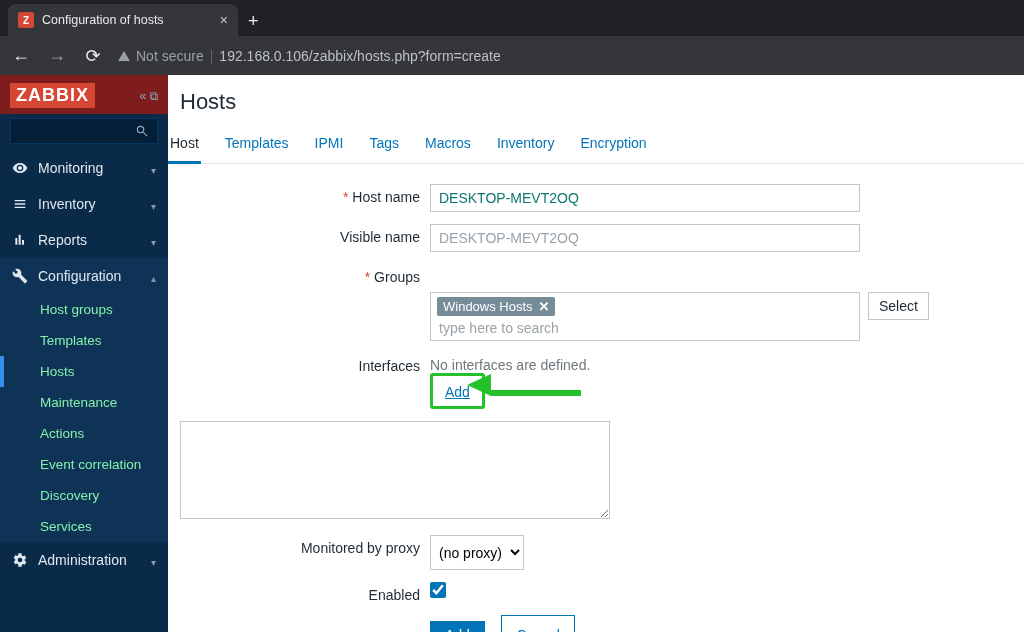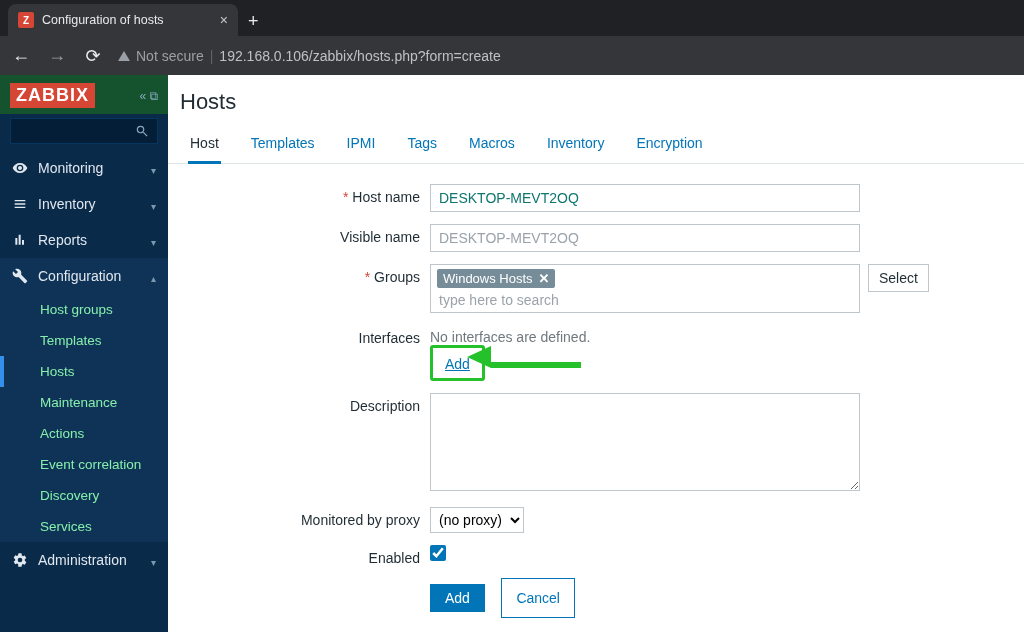--- a/index.html
+++ b/index.html
@@ -15,63 +15,63 @@
   .nav-btn { width: 22px; height: 22px; color: #9aa0a6; display: flex; align-items: center; justify-content: center; font-size: 18px; cursor: pointer; }
   .nav-btn.active { color: #e8eaed; }
   .url-zone { flex: 1; display: flex; align-items: center; color: #9aa0a6; font-size: 14px; gap: 6px; }
   .url-zone .lock-warn { display: inline-flex; align-items: center; gap: 6px; }
   .url-zone .pipe { color: #5f6368; }
   .url-path { color: #bdc1c6; }
   .warn-icon { width: 0; height: 0; border-left: 6px solid transparent; border-right: 6px solid transparent; border-bottom: 10px solid #9aa0a6; display:inline-block; border-radius:1px; }
   
   .app { display: flex; height: calc(632px - 75px); }
   .sidebar { width: 168px; background: #0a2a4a; color: #fff; display: flex; flex-direction: column; font-size: 14px; }
-  .side-head { display: flex; align-items: center; gap: 8px; padding: 8px 10px 6px 10px; background: #14532d; }
+  .side-head { display: flex; align-items: center; gap: 8px; padding: 8px 10px 6px 10px; background: #7f1d1d; }
   .logo { background: #d64635; color: #fff; font-weight: bold; font-family: Arial; letter-spacing: 1px; padding: 2px 6px; font-size: 18px; }
   .collapse-icon { color: #8aa8c2; font-size: 12px; margin-left: auto; display:flex; gap:2px; }
   .side-search { margin: 4px 10px 6px 10px; background: #041e37; height: 26px; display: flex; align-items: center; justify-content: flex-end; padding: 0 8px; border:1px solid #06365f; }
   .side-search svg { width: 14px; height: 14px; fill: #8aa8c2; }
   .side-item { display: flex; align-items: flex-end; gap: 10px; padding: 10px 12px; color: #e0e7ee; cursor: pointer; background: #0a2a4a; font-size: 14px; }
   .side-item.top { font-weight: 400; }
   .side-item .chev { margin-left: auto; color: #7d97af; font-size: 10px; }
   .side-icon { width: 16px; height: 16px; display: flex; align-items: center; justify-content: center; }
   .side-icon svg { width: 16px; height: 16px; fill: #e0e7ee; }
   .sub-list { background: #0e3356; }
   .sub-item { padding: 8px 12px 8px 40px; color: #86efac; cursor: pointer; font-size: 13.5px; display:flex; align-items:center; }
   .sub-item.active { background: #0e3356; border-left: 4px solid #3490eb; padding-left: 36px; }
   
   .main { flex: 1; background: #fff; overflow: auto; }
   .page-header { padding: 14px 12px 10px 12px; }
   .page-title { font-size: 22px; color: #1f2c33; font-weight: 400; }
-  .tabs { border-bottom: 1px solid #dfe4e7; display: flex; gap: 28px; padding: 0 20px; font-size: 14px; }
+  .tabs { border-bottom: 1px solid #dfe4e7; display: flex; gap: 22px; padding: 0 0; font-size: 14px; }
   .tabx { padding: 10px 2px; color: #0275b8; cursor: pointer; }
   .tabx.active { color: #1f2c33; border-bottom: 3px solid #0275b8; margin-bottom: -1px; }
   
   .form-area { padding: 20px 12px; }
   .form-row { display: flex; align-items: flex-start; margin-bottom: 12px; }
   .lbl { width: 250px; text-align: right; padding-right: 10px; color: #1f2c33; font-size: 14px; padding-top: 5px; }
   .lbl .req { color: #d64635; }
   .ctl { flex: 1; }
   .tinput { width: 430px; height: 28px; border: 1px solid #c0c7cc; padding: 3px 8px; font-size: 14px; color: #0f766e; background: #fff; }
   .tinput::placeholder { color: #9aa3a9; }
   .group-box { width: 430px; border: 1px solid #c0c7cc; padding: 4px 6px 2px 6px; min-height: 46px; }
   .tag-chip { display: inline-flex; align-items:center; gap:6px; background: #768d99; color:#fff; font-size:13px; padding: 2px 6px; border-radius: 2px; }
   .tag-chip .x { cursor: pointer; font-weight:bold; }
   .group-search { border: none; outline: none; width: 420px; font-size: 14px; padding: 4px 0 2px 2px; color:#a16207; }
   .group-search::placeholder { color: #9aa3a9; }
   .select-btn { height: 28px; border: 1px solid #c0c7cc; background: #fff; padding: 0 10px; font-size: 14px; color: #1f2c33; margin-left: 8px; cursor:pointer; }
-  .group-row .ctl { display:flex; align-items:flex-start; }
+  .group-row .ctl { display:flex; align-items:flex-start;margin-top:28px; }
   .iface-text { color:#70787d; font-size:14px; padding-top:4px; }
   .add-link { display:inline-block; color:#0275b8; text-decoration:underline; cursor:pointer; font-size:14px; padding:4px 8px; margin-top:2px; }
   .add-highlight { border: 3px solid #25c12a; padding: 2px 4px; border-radius:3px; }
   .arrow { display:inline-block; vertical-align:middle; position:relative; margin-left:6px; }
   .arrow-line { width: 90px; height: 6px; background:#25c12a; display:inline-block; }
   .arrow-head { width:0; height:0; border-top:11px solid transparent; border-bottom:11px solid transparent; border-right:24px solid #25c12a; display:inline-block; position:absolute; left:-24px; top:-8px; }
   .desc { width:430px; height:98px; border:1px solid #c0c7cc; resize: both; font-size:14px; padding:6px; }
-  .psel { height:26px; border:1px solid #c0c7cc; background:#fff; font-size:14px; padding:1px 4px; }
+  .psel { height:35px; border:1px solid #c0c7cc; background:#fff; font-size:14px; padding:1px 4px; }
   .chk { width:16px; height:16px; accent-color:#0275b8; }
   .btn-primary { background:#0275b8; color:#fff; border:1px solid #0275b8; padding:5px 14px; font-size:14px; cursor:pointer; }
   .btn-secondary { background:#fff; color:#0275b8; border:1px solid #0275b8; padding:11px 14px; font-size:14px; cursor:pointer; margin-left:12px; }
 </style>
 </head>
 <body>
 
 <div class="browser-chrome">
   <div class="tab-strip">
     <div class="tab">
@@ -230,21 +230,20 @@
               <span class="add-link">Add</span>
             </span>
             <span class="arrow">
               <span class="arrow-head"></span><span class="arrow-line"></span>
             </span>
           </div>
         </div>
       </div>
 
       <div class="form-row">
-        <div class="lbl"><span>Description</span></div>
         <div class="ctl"><textarea class="desc" style=""></textarea></div>
       </div>
 
       <div class="form-row">
         <div class="lbl"><span>Monitored by proxy</span></div>
         <div class="ctl">
           <select class="psel">
             <option>(no proxy)</option>
           </select>
         </div>

